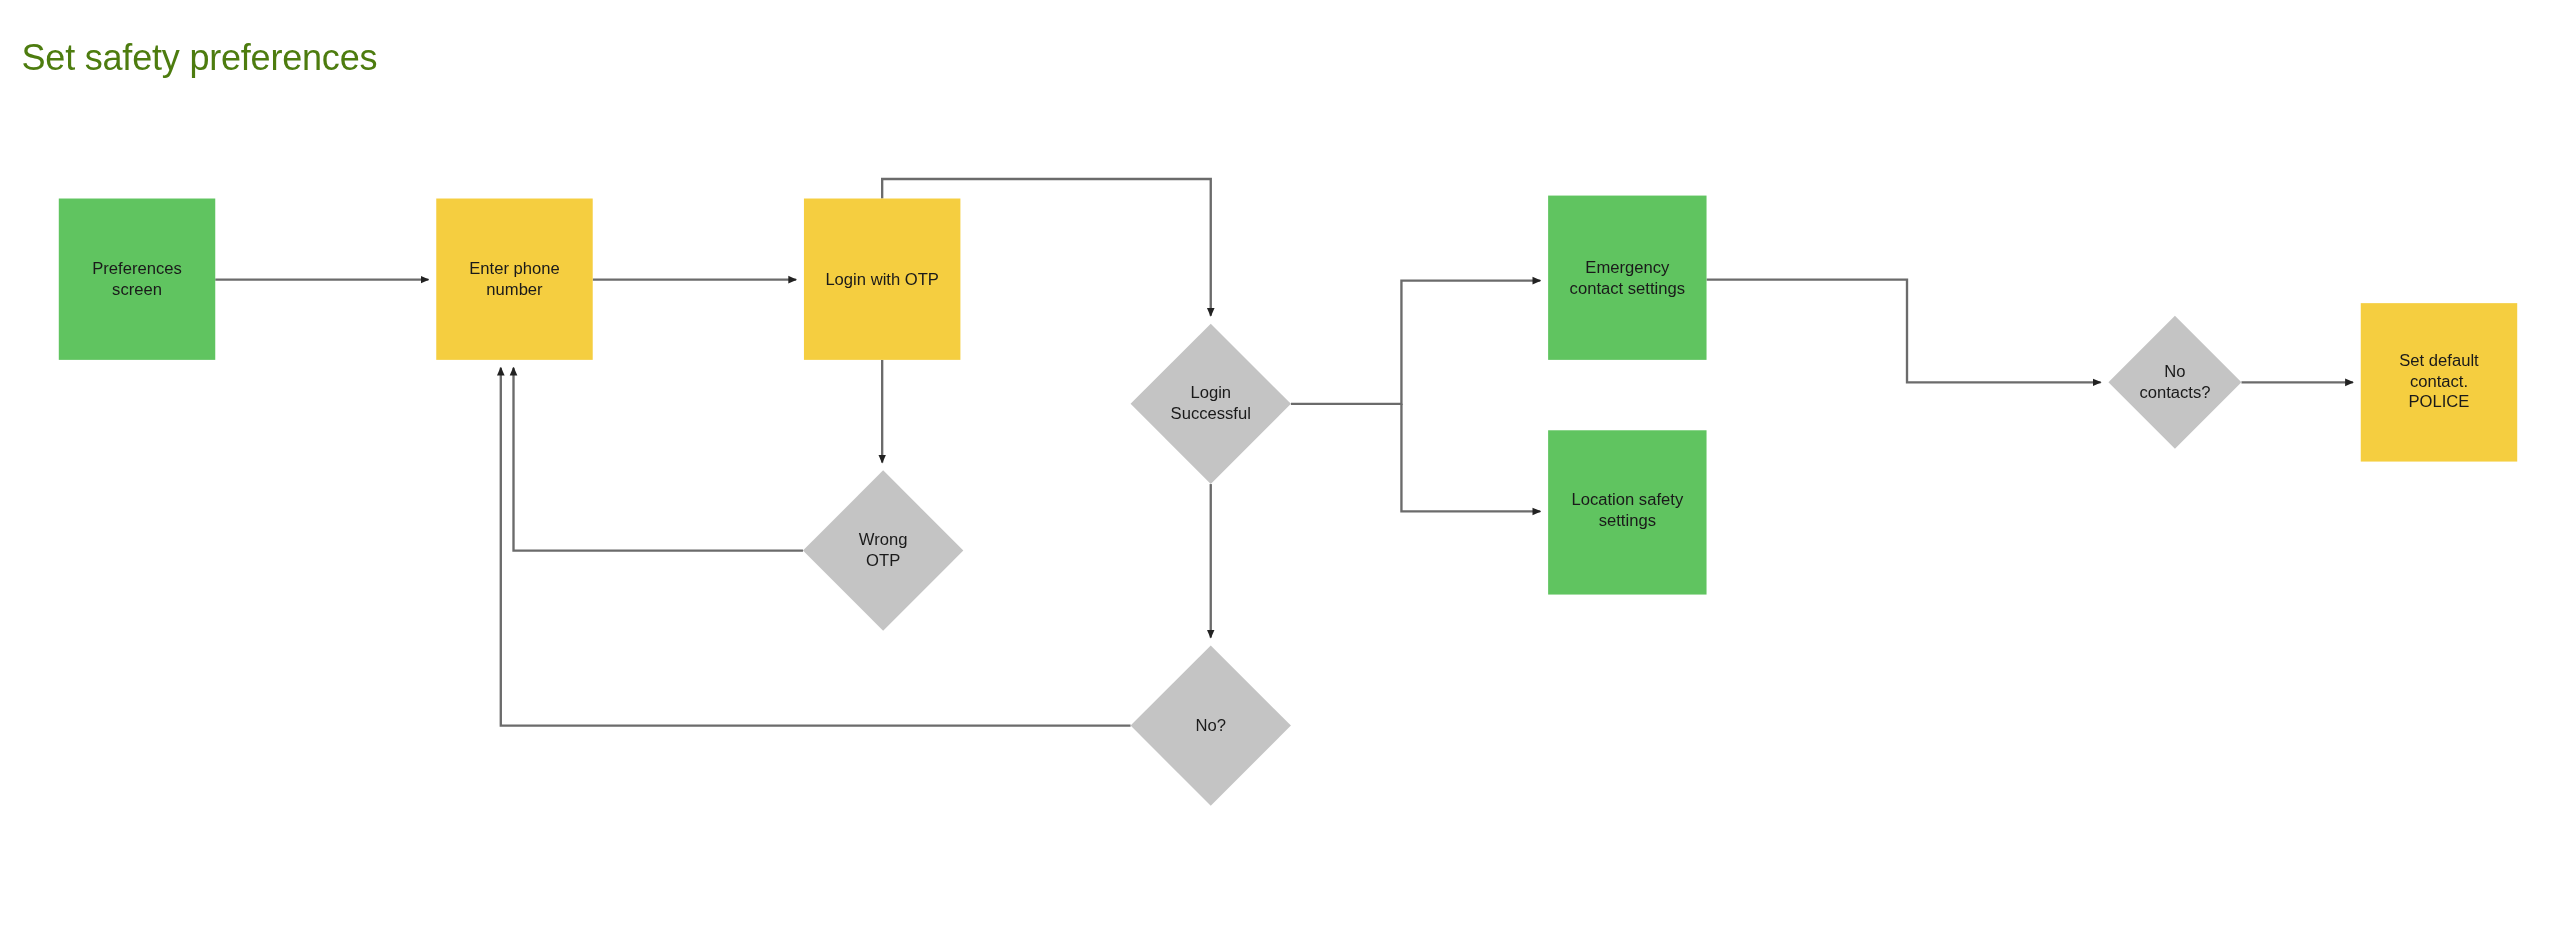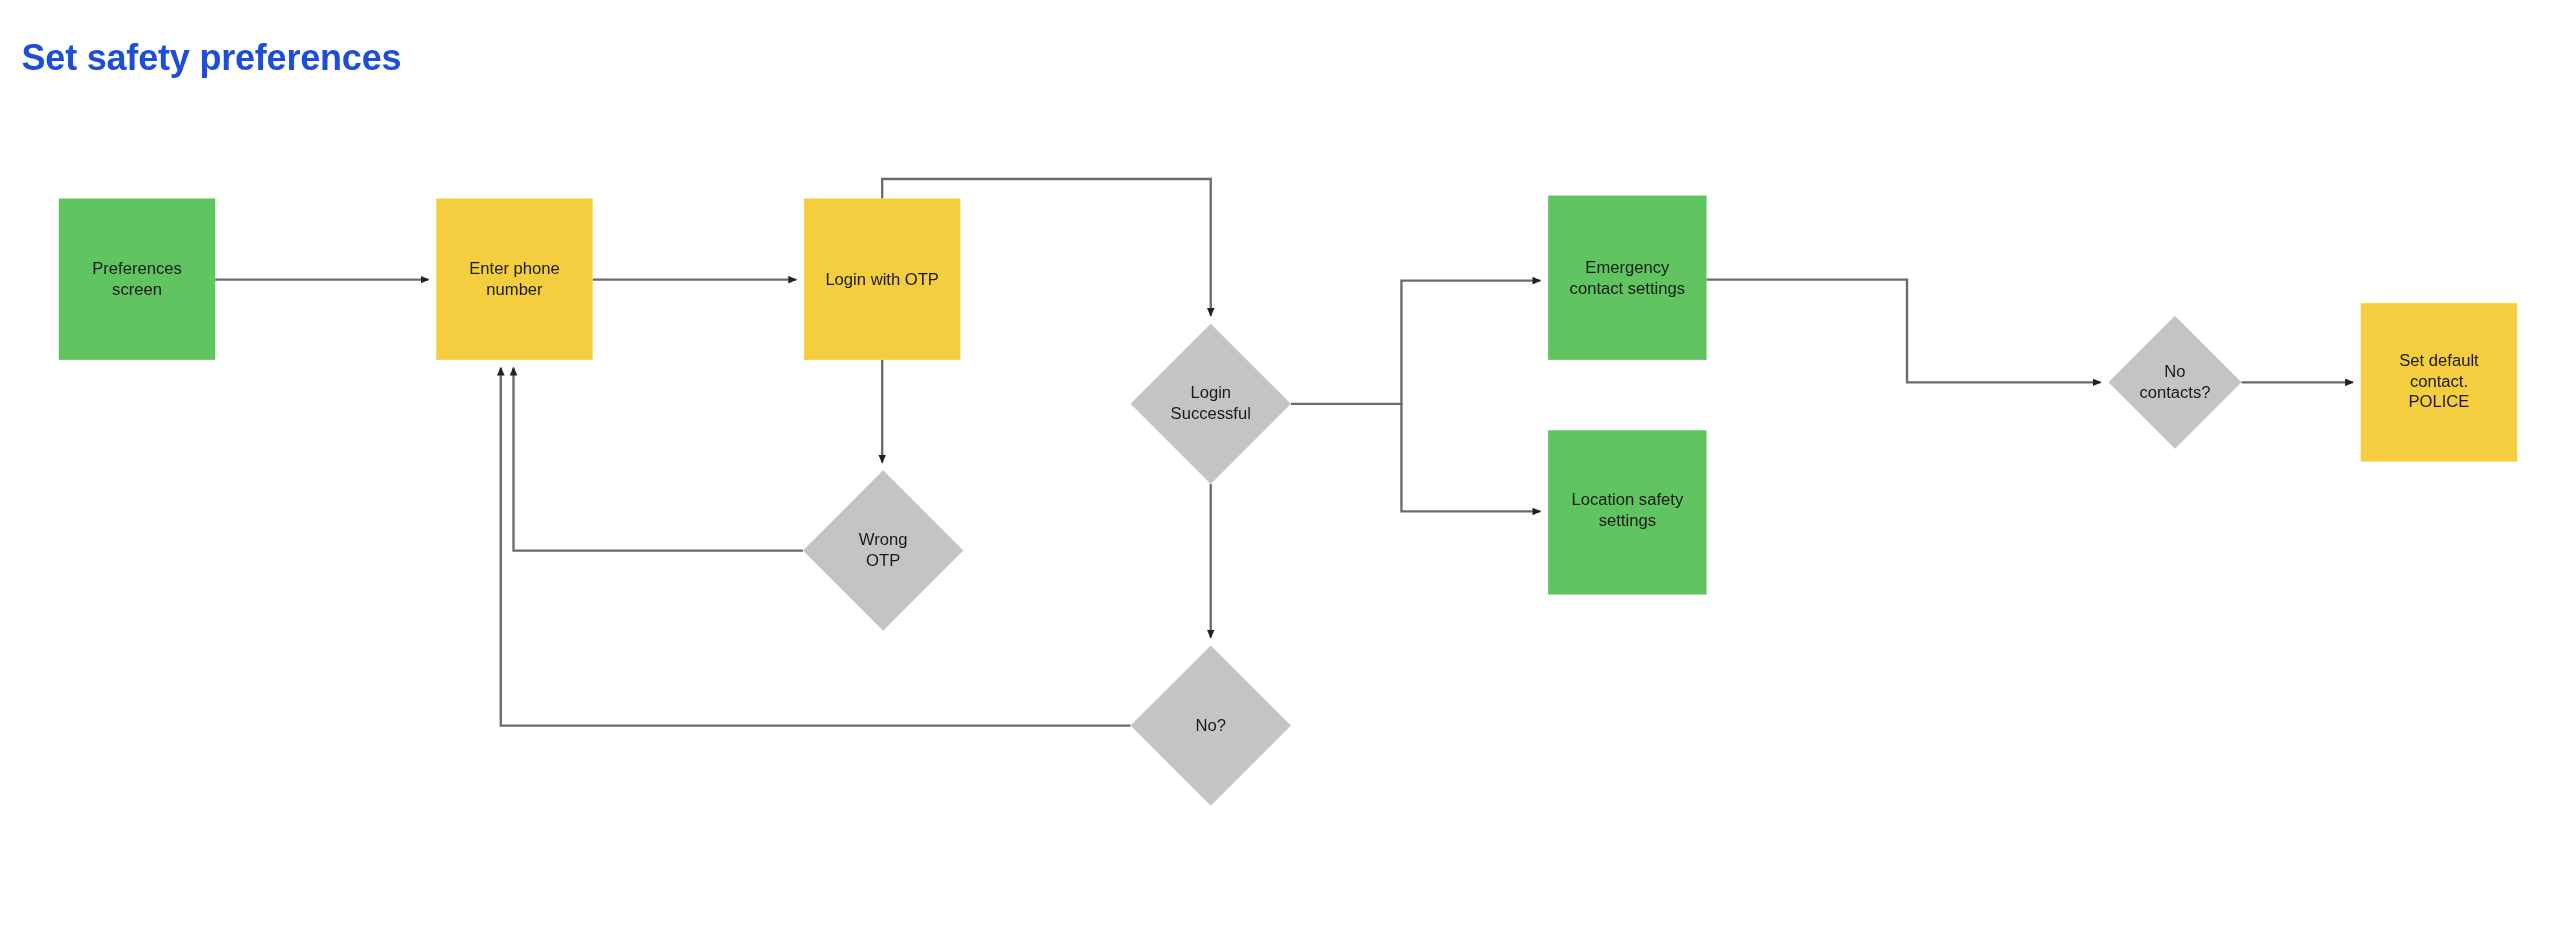--- a/index.html
+++ b/index.html
@@ -11,22 +11,22 @@
     width: 2576px;
     height: 929px;
     font-family: "Liberation Sans", sans-serif;
     overflow: hidden;
   }
   #page-title {
     position: absolute;
     left: 21.5px;
     top: 37px;
     font-size: 36px;
-    font-weight: bold;
-    color: #1d4ed8;
+    font-weight: normal;
+    color: #4d7c0f;
     letter-spacing: -0.2px;
     white-space: nowrap;
   }
   #diagram-canvas {
     position: absolute;
     left: 0;
     top: 0;
     width: 2576px;
     height: 929px;
   }

